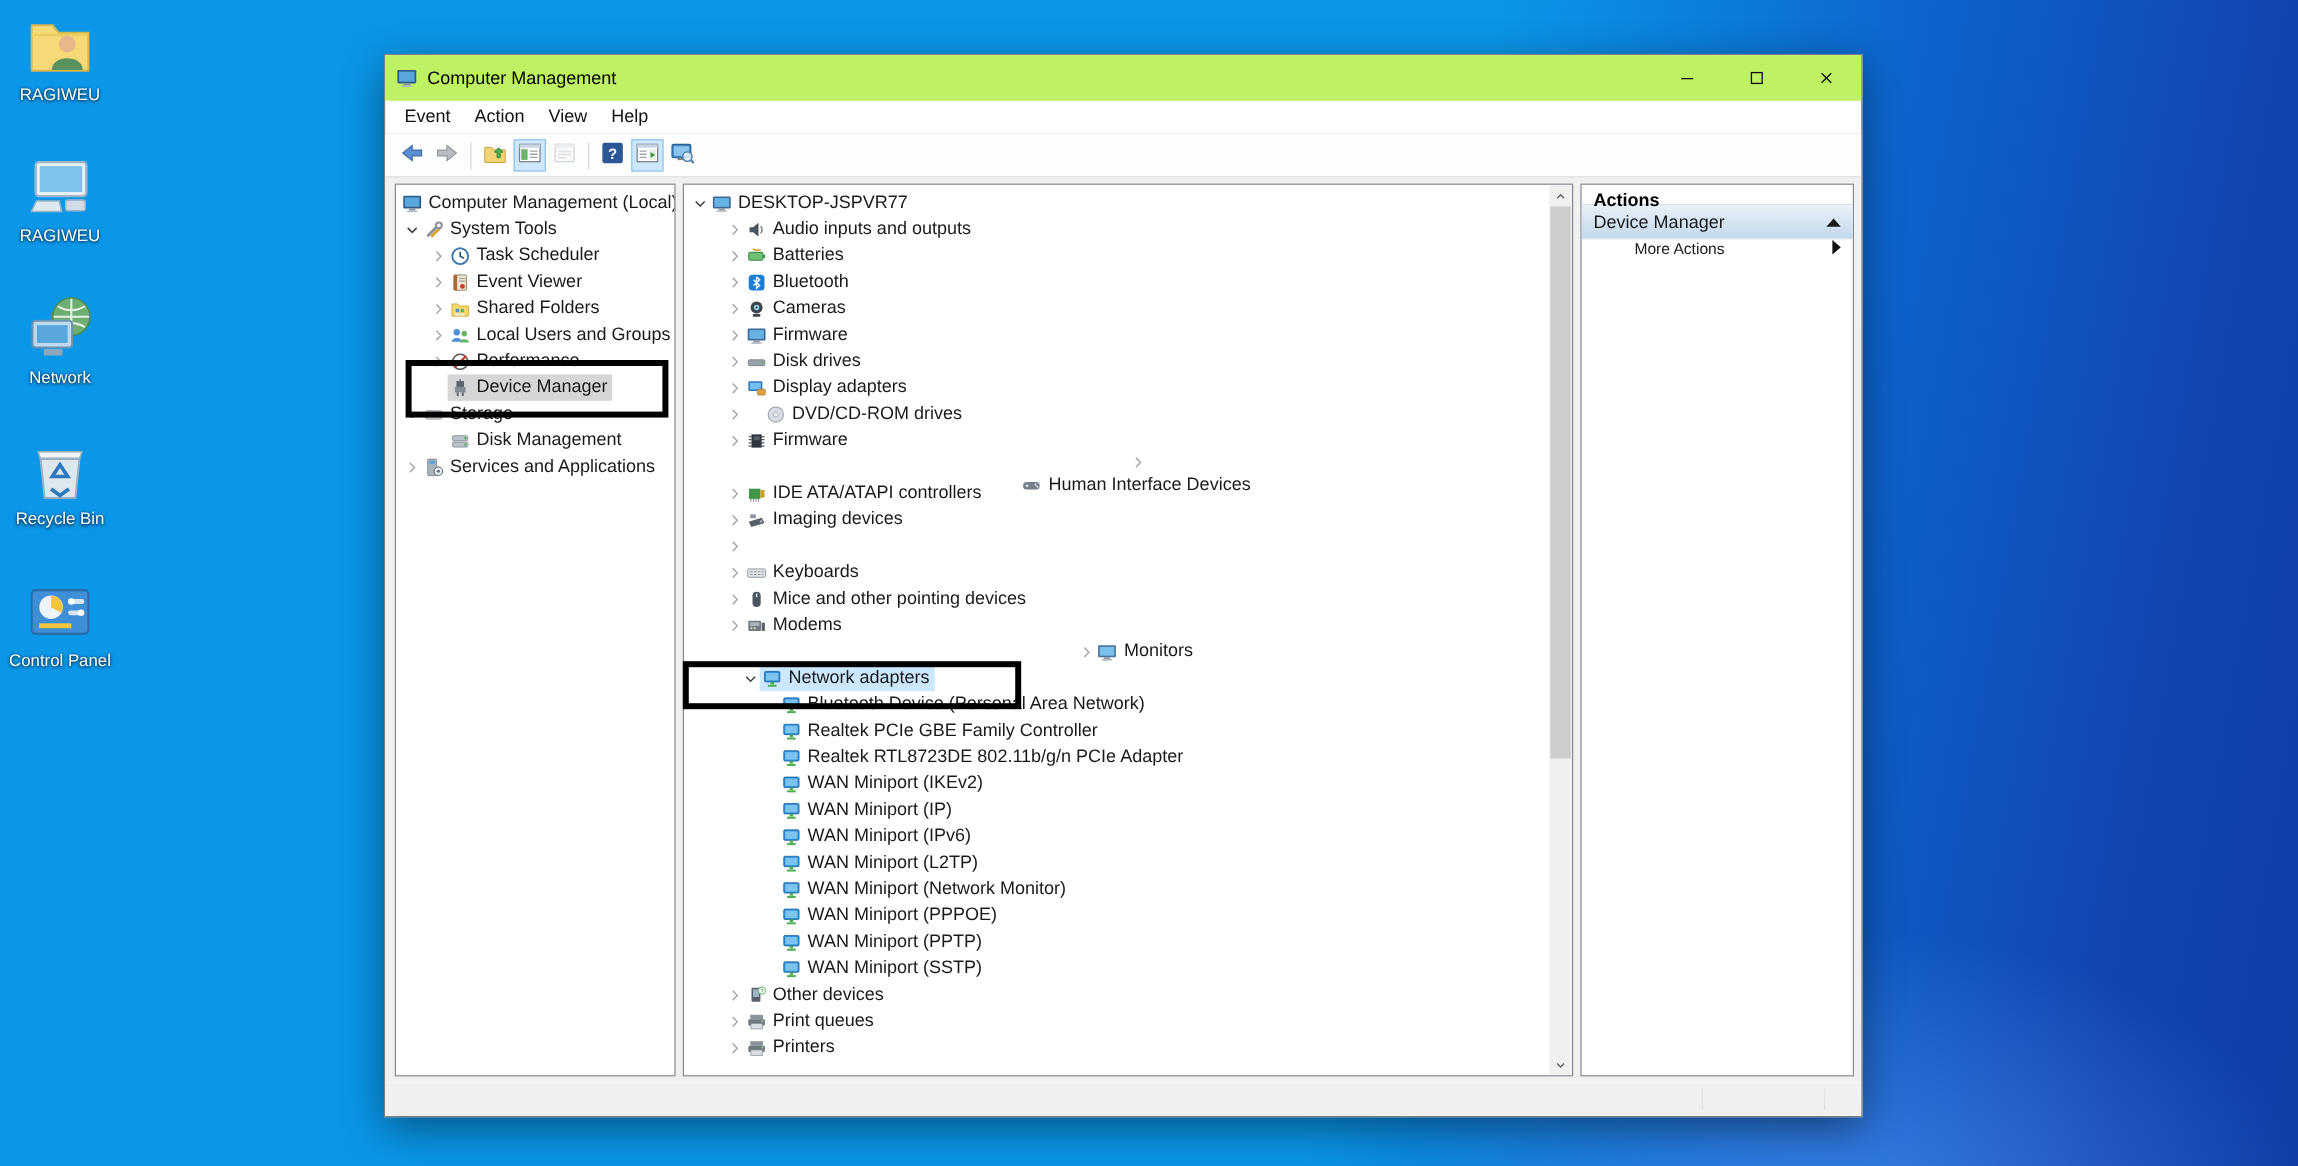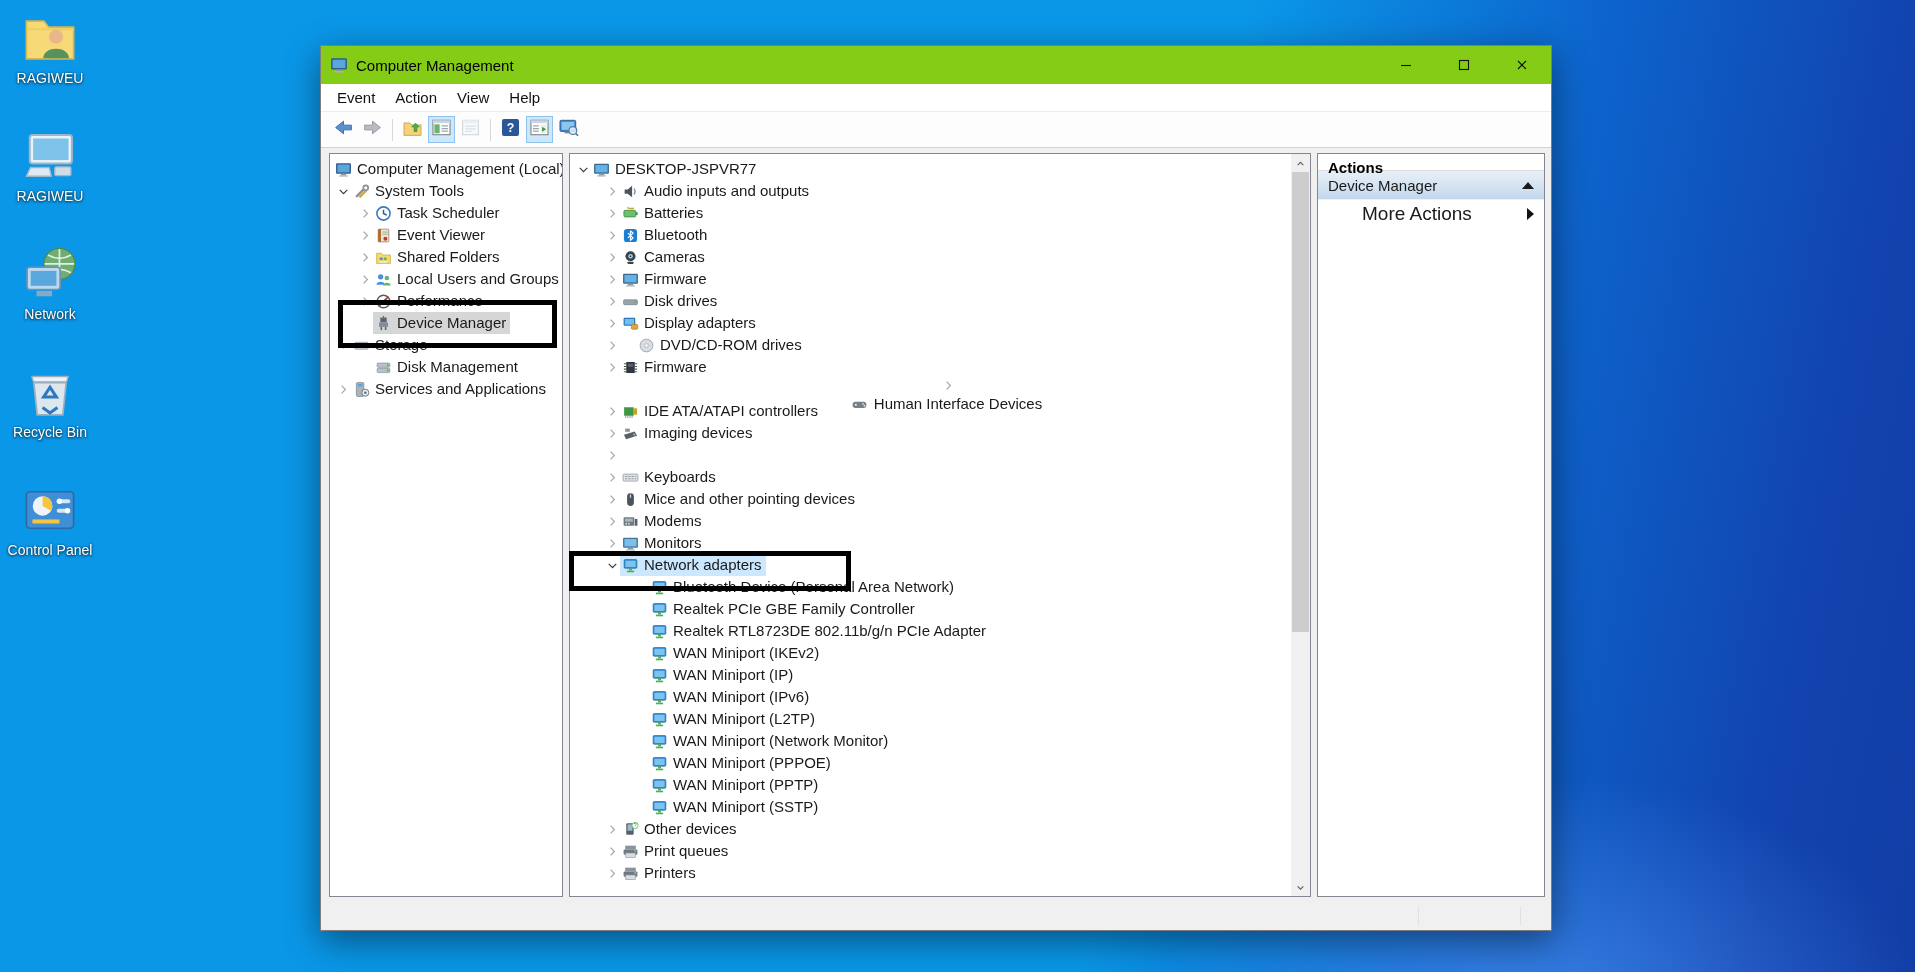--- a/index.html
+++ b/index.html
@@ -15,21 +15,21 @@
   
   #desktop-icons { position:absolute; left:4px; top:10px; width:92px; display:flex; flex-direction:column; }
   .dicon { width:92px; height:96px; margin-bottom:22px; display:flex; flex-direction:column; align-items:center; }
   .dicon-img { width:56px; height:56px; display:flex; align-items:center; justify-content:center; }
   .dicon-label { margin-top:4px; font-size:14px; color:#fff; text-shadow:0 1px 3px rgba(0,0,0,.7), 0 0 2px rgba(0,0,0,.5); text-align:center; }
 
   
   .window { position:absolute; left:320px; top:45px; width:1232px; height:886px;
     background:#fff; border:1px solid #7e7e7e; box-shadow:0 10px 34px rgba(0,0,0,.45);
     display:flex; flex-direction:column; }
-  .titlebar { height:38px; flex:0 0 38px; display:flex; align-items:center; padding-left:9px; background:#84cc16;text-align:center; }
+  .titlebar { height:38px; flex:0 0 38px; display:flex; align-items:center; padding-left:9px; background:#bef264;text-align:center; }
   .title-icon { width:18px; height:18px; display:flex; align-items:center; }
   .title-text { font-size:15px; color:#000; margin-left:8px; }
   .controls { margin-left:auto; display:flex; height:100%; }
   .ctrl { width:58px; height:100%; display:flex; align-items:center; justify-content:center; }
 
   .menubar { height:28px; flex:0 0 28px; display:flex; align-items:center; padding-left:6px; font-size:15px; color:#111; border-bottom:1px solid #ececec; }
   .menu-item { padding:4px 10px; }
 
   .toolbar { height:36px; flex:0 0 36px; display:flex; align-items:center; padding-left:8px; background:#fdfdfd; border-bottom:1px solid #d4d4d4; }
   .tbtn { width:27px; height:27px; display:flex; align-items:center; justify-content:center; border:1px solid transparent; margin:0 1px; }
@@ -55,21 +55,21 @@
   
   .vscroll { position:absolute; right:0; top:0; bottom:0; width:19px; background:#f0f0f0; }
   .varrow { position:absolute; left:0; right:0; height:18px; display:flex; align-items:center; justify-content:center; }
   .varrow.top { top:0; } .varrow.bottom { bottom:0; }
   .vthumb { position:absolute; left:1px; right:1px; top:18px; height:62%; background:#cdcdcd; }
 
   
   .actions-header { height:17px; line-height:27px; font-weight:bold; font-size:15px; padding-left:10px; color:#000; border-bottom:1px solid #dcdcdc; }
   .actions-group { height:29px; display:flex; align-items:center; font-size:15px; color:#1a1a1a; padding:0 10px; background:linear-gradient(#e8f0f8,#c3d8ec); border-bottom:1px solid #eef2f6; }
   .tri-up { width:0; height:0; margin-left:auto; border-left:6px solid transparent; border-right:6px solid transparent; border-bottom:7px solid #1a1a1a; }
-  .actions-more { height:27px; display:flex; align-items:center; font-size:19px; color:#1a1a1a; padding:0 10px 0 44px; }
+  .actions-more { height:27px; display:flex; align-items:flex-start; font-size:13px; color:#1a1a1a; padding:0 10px 0 44px; }
   .tri-right { width:0; height:0; margin-left:auto; border-top:6px solid transparent; border-bottom:6px solid transparent; border-left:7px solid #111; }
 
   
   .annbox { position:absolute; border:5px solid #000; z-index:6; pointer-events:none; }
   #ann-device-manager { left:17px; top:152px; width:219px; height:48px; }
   #ann-network-adapters { left:248px; top:403px; width:282px; height:40px; }
 
   .statusbar { height:28px; flex:0 0 28px; background:#f0f0f0; position:relative; }
   .sdiv { position:absolute; top:5px; bottom:5px; width:1px; background:#e0e0e0; }
   .sdiv.a { right:132px; } .sdiv.b { right:30px; }
@@ -698,39 +698,39 @@
                   <rect x="1.5" y="4" width="10" height="8" rx="1" fill="#6e7880"></rect>
                   <rect x="2.8" y="5.2" width="7.4" height="3" fill="#aab4bd"></rect>
                   <circle cx="4" cy="10" r=".8" fill="#d7f0d8"></circle>
                   <circle cx="6.5" cy="10" r=".8" fill="#f5e6b2"></circle>
                   <rect x="12" y="5.6" width="2.5" height="6.4" fill="#57606a"></rect>
                 </svg>
               </span>
               <span class="tlabel">Modems</span>
             </span>
           </div>
-          <div class="trow" style="padding-left: 35px;">
+          <div class="trow" style="padding-left: 35px; justify-content: center;">
             <span class="chev">
               <svg width="15" height="15" viewBox="0 0 16 16" xmlns="http://www.w3.org/2000/svg">
                 <path d="M6 3.8 L10 8 L6 12.2" stroke="#a6a6a6" stroke-width="1.3" fill="none"></path>
               </svg>
             </span>
             <span class="hl">
               <span class="ticon">
                 <svg width="17" height="17" viewBox="0 0 16 16" xmlns="http://www.w3.org/2000/svg">
                   <rect x="1" y="2.5" width="14" height="9.5" rx="1" fill="#46739c"></rect>
                   <rect x="2.3" y="3.8" width="11.4" height="6.9" fill="#7bc0ea"></rect>
                   <rect x="5.5" y="12" width="5" height="1.4" fill="#8b949c"></rect>
                   <rect x="4" y="13.4" width="8" height="1.2" fill="#aab4bd"></rect>
                 </svg>
               </span>
               <span class="tlabel">Monitors</span>
             </span>
           </div>
-          <div class="trow" style="padding-left: 35px;">
+          <div class="trow" style="padding-left: 35px; margin-left: 13px;">
             <span class="chev">
               <svg width="15" height="15" viewBox="0 0 16 16" xmlns="http://www.w3.org/2000/svg">
                 <path d="M4 6.3 L8 10.3 L12 6.3" stroke="#3c3c3c" stroke-width="1.3" fill="none"></path>
               </svg>
             </span>
             <span class="hl sel-blue">
               <span class="ticon">
                 <svg width="17" height="17" viewBox="0 0 16 16" xmlns="http://www.w3.org/2000/svg">
                   <rect x="2" y="2.4" width="12" height="8.2" rx="1" fill="#2e8fd8" stroke="#1b5e96" stroke-width=".6"></rect>
                   <rect x="3.2" y="3.6" width="9.6" height="5.8" fill="#7cc4ef"></rect>

